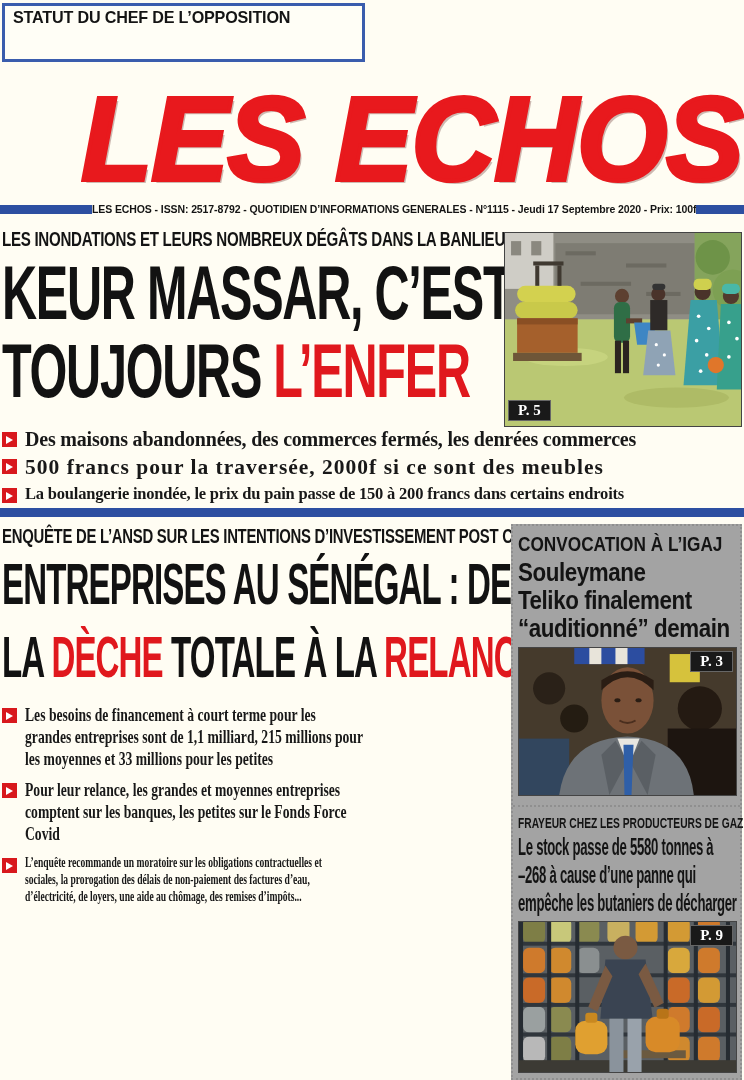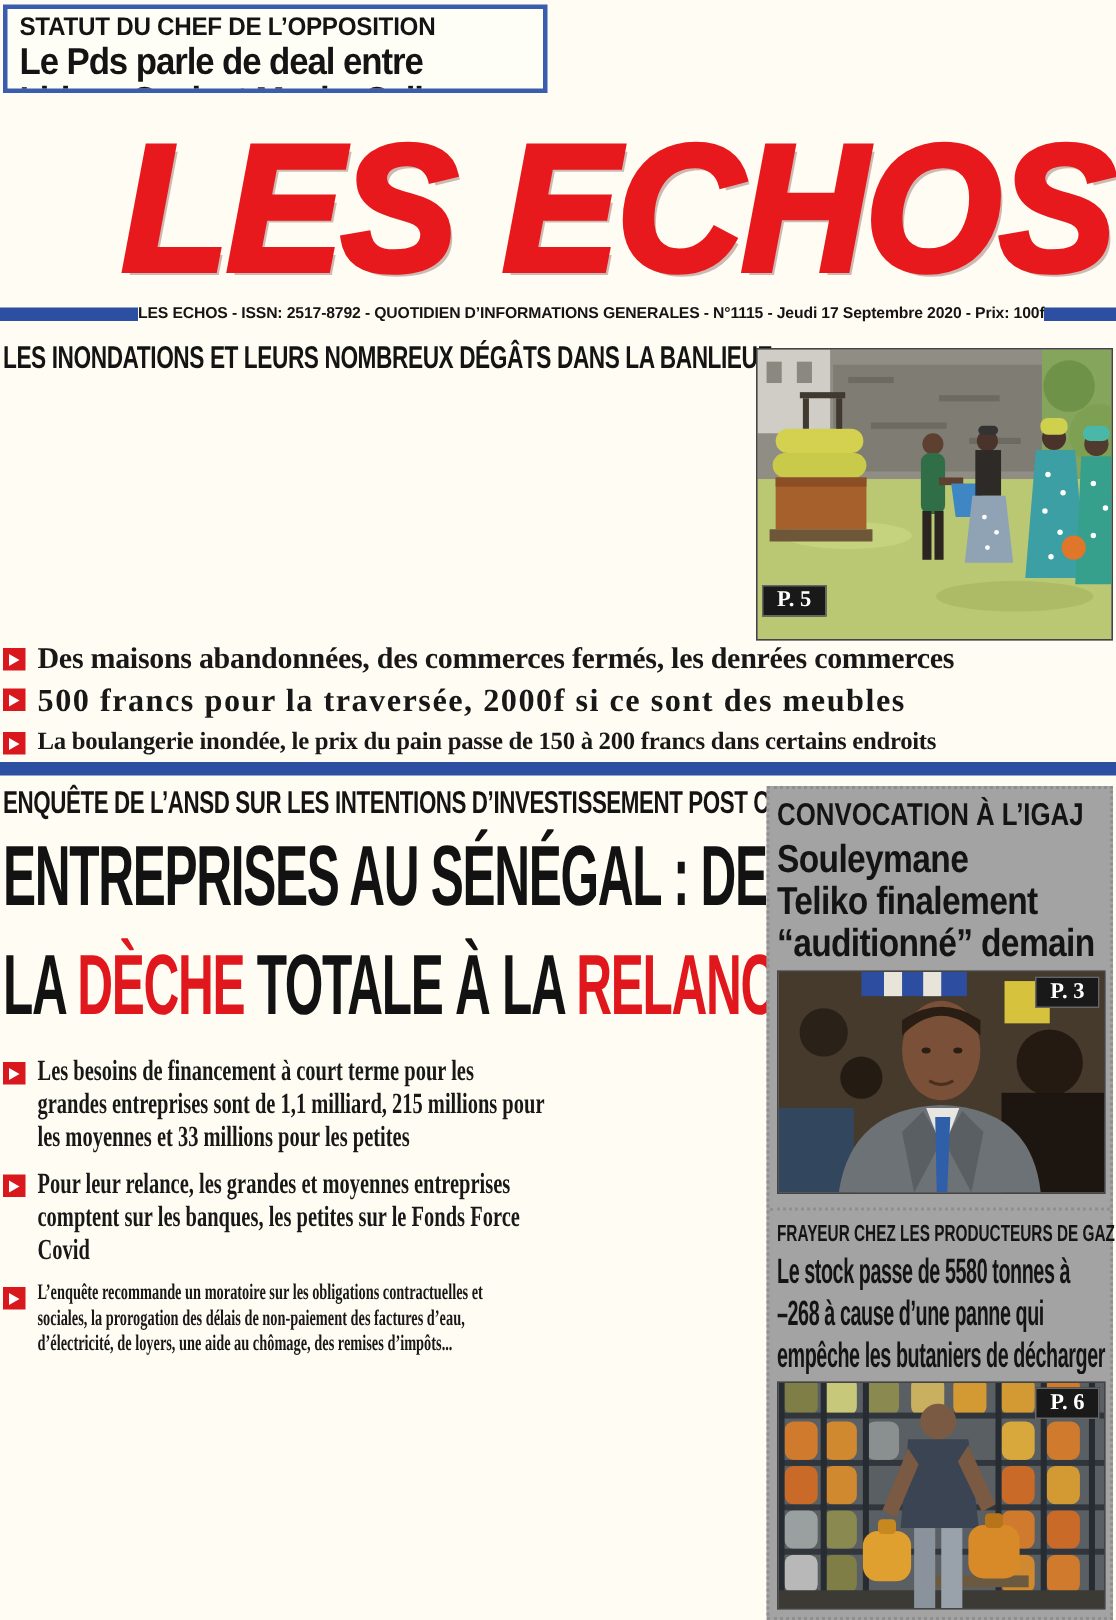--- a/index.html
+++ b/index.html
@@ -29,21 +29,21 @@
                transform:scaleX(0.72);transform-origin:0 50%;white-space:nowrap;}
   .lead-hl{margin:3px 0 0;}
   .lead-line{display:block;font-size:76px;line-height:78px;font-weight:700;letter-spacing:-2px;
              transform:scaleX(0.64);transform-origin:0 50%;white-space:nowrap;color:#121212;}
   .red{color:#e0181d;}
   .photo{position:absolute;border:1px solid #444;overflow:hidden;background:#999;}
   .photo svg{display:block;width:100%;height:100%;}
   .photo-label{position:absolute;background:#191919;color:#fff;font-family:"Liberation Serif",serif;
                font-size:15px;font-weight:700;padding:1px 9px;border:1px solid #666;white-space:nowrap;}
   .flood{top:5px;right:0;width:236px;height:193px;}
-  .flood .photo-label{left:3px;bottom:15px;}
+  .flood .photo-label{left:3px;bottom:5px;}
   .bullets{list-style:none;margin:0;padding:0;}
   .bullet{display:flex;align-items:flex-start;margin-bottom:4px;}
   .chev{flex:0 0 15px;height:15px;background:#d8181c;display:flex;align-items:center;justify-content:center;
         margin-right:8px;margin-top:4px;}
   .tri{width:0;height:0;border-left:7px solid #fff;border-top:4px solid transparent;border-bottom:4px solid transparent;}
   .btxt{font-family:"Liberation Serif",serif;font-weight:700;color:#181818;}
   .lead-bullets{position:absolute;top:201px;left:0;width:744px;}
   .lead-bullets .b1 .btxt{font-size:20px;white-space:nowrap;letter-spacing:-0.2px;}
   .lead-bullets .b2 .btxt{font-size:21.5px;white-space:nowrap;letter-spacing:1px;}
   .lead-bullets .b3 .btxt{font-size:16.5px;white-space:nowrap;letter-spacing:-0.2px;}
@@ -79,38 +79,38 @@
   .photo-rel svg{display:block;width:100%;height:100%;}
 </style>
 </head>
 <body>
 
 <div class="page">
 
   <header class="teasers">
     <div class="teaser left">
       <div class="teaser-kicker">STATUT DU CHEF DE L’OPPOSITION</div>
-      <div>
-        <span class="t-line">Le Pds parle de deal entre</span>
-        <span class="t-line"><span>Idrissa Seck et Macky Sall</span> <span class="pref">P. 2</span></span>
-      </div>
     </div>
   </header>
 
   <div class="masthead">
     <span class="masthead-title">LES ECHOS</span>
   </div>
   <div class="info-row">
     <span class="info-bar"></span>
     <span class="info-text">LES ECHOS - ISSN: 2517-8792 - QUOTIDIEN D’INFORMATIONS GENERALES - N°1115 - Jeudi 17 Septembre 2020 - Prix: 100f</span>
     <span class="info-bar"></span>
   </div>
 
   <section class="lead">
     <div class="lead-kicker">LES INONDATIONS ET LEURS NOMBREUX DÉGÂTS DANS LA BANLIEUE</div>
+    <h1 class="lead-hl">
+      <span class="lead-line">KEUR MASSAR, C’EST</span>
+      <span class="lead-line"><span>TOUJOURS </span><span class="red">L’ENFER</span></span>
+    </h1>
 
     <figure class="photo flood" style="margin:0;">
       <svg viewBox="0 0 234 190" preserveAspectRatio="none">
         <rect width="234" height="85" fill="#8f8d84"></rect>
         <rect x="0" y="0" width="48" height="55" fill="#cfcdc6"></rect>
         <rect x="6" y="8" width="10" height="14" fill="#8a887f"></rect>
           <rect x="26" y="8" width="10" height="14" fill="#8a887f"></rect>
         <rect x="50" y="10" width="138" height="70" fill="#7e7c73"></rect>
         <rect x="60" y="18" width="30" height="4" fill="#6c6a61"></rect>
           <rect x="120" y="30" width="40" height="4" fill="#6c6a61"></rect>
@@ -310,17 +310,17 @@
           <rect x="108" y="98" width="14" height="54" fill="#99a2ab"></rect>
         <g>
           <rect x="56" y="100" width="32" height="34" rx="10" fill="#e0a030"></rect>
           <rect x="66" y="92" width="12" height="10" rx="3" fill="#c88820"></rect>
         </g>
         <g>
           <rect x="126" y="96" width="34" height="36" rx="10" fill="#d88a28"></rect>
           <rect x="137" y="88" width="12" height="10" rx="3" fill="#b87418"></rect>
         </g>
       </svg>
-      <span class="photo-label">P. 6</span>
+      <span class="photo-label">P. 9</span>
     </figure>
   </aside>
 
 </div>
 
 </body></html>

